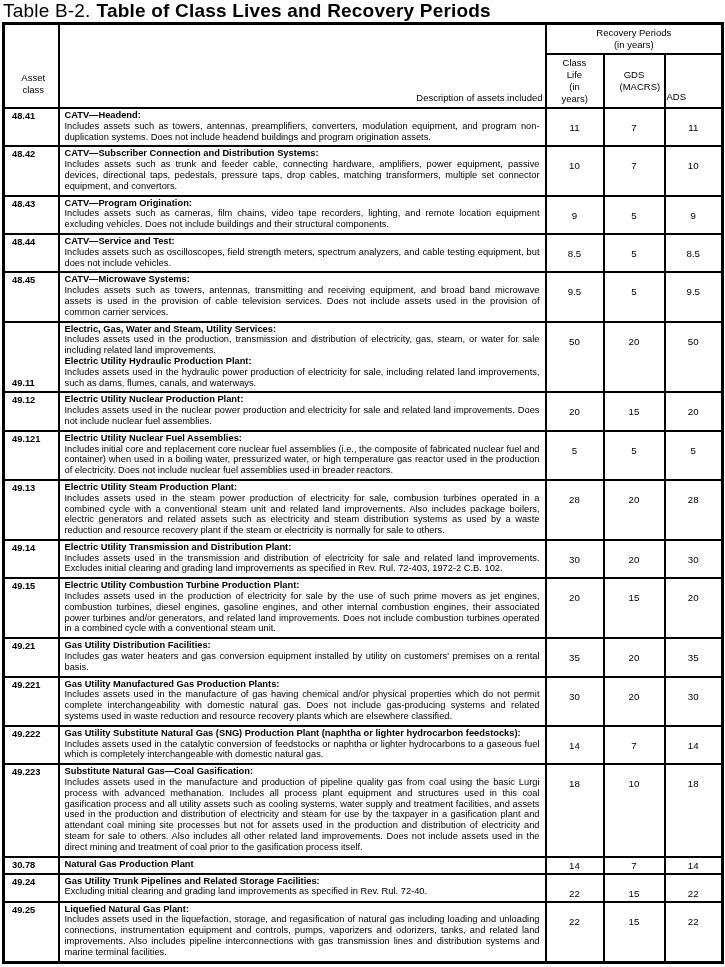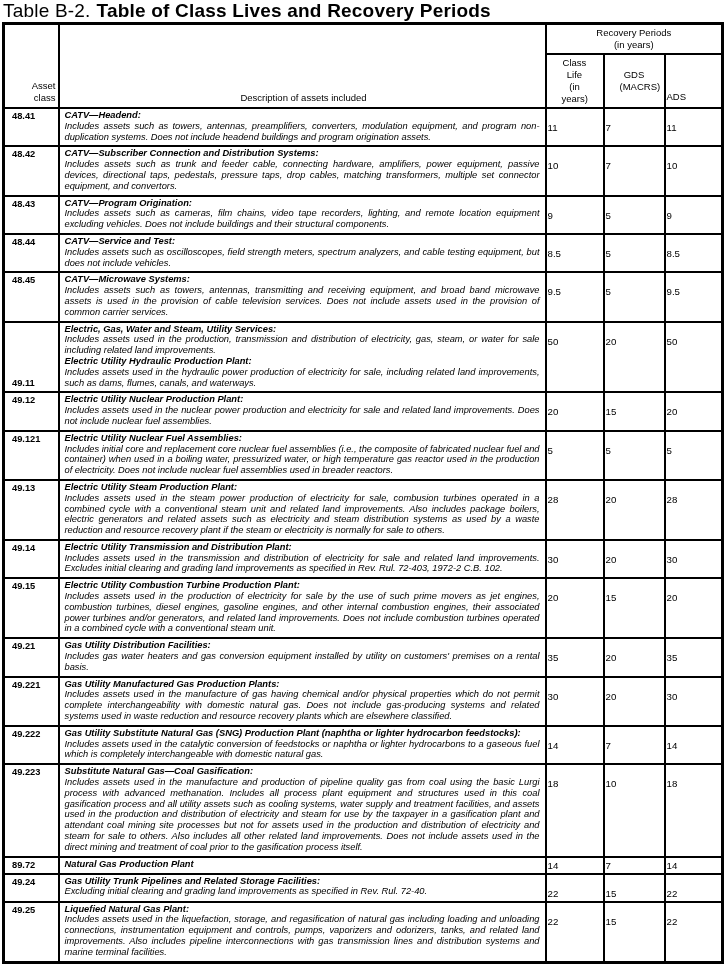--- a/index.html
+++ b/index.html
@@ -27,25 +27,25 @@
     border: 3px solid #000000;
   }
   .b2 th, .b2 td {
     border: 2px solid #000000;
     overflow: hidden;
   }
 
   
   thead th { font-weight: normal; font-size: 9.5px; line-height: 12px; }
   .th-asset {
+    text-align: center; vertical-align: bottom;
+    padding: 2px 2px 11px 6px;
+  }
+  .th-desc {
     text-align: right; vertical-align: bottom;
-    padding: 2px 2px 3px 6px;
-  }
-  .th-desc {
-    text-align: center; vertical-align: bottom;
     padding: 2px 2px 3px 5px;
   }
   .th-rp {
     text-align: center; vertical-align: middle;
     white-space: pre-line;
     padding: 2px 2px;
     height: 24px;
   }
   .th-cl, .th-gds {
     text-align: center; vertical-align: middle;
@@ -63,26 +63,26 @@
     font-size: 9.3px; line-height: 10.8px;
     vertical-align: top;
     text-align: left;
     padding: 2px 2px 2px 7px;
   }
   .td-asset.asset-offset { padding-top: 55px; }
   .td-desc {
     font-size: 9.3px; line-height: 10.8px;
     vertical-align: top;
     padding: 1px 5px 3px 5px;
-    font-style: italic;
   }
   .seg-heading { font-weight: bold; }
   .seg-text { text-align: justify; }
   .td-num {
     font-size: 9.7px; line-height: 11px;
+    text-align: center;
     vertical-align: top;
     padding: 13px 1px 2px 1px;
   }
   .td-num.num-center { padding-top: 2px; }
 </style>
 </head>
 <body>
 
 <div class="page">
 
@@ -273,21 +273,21 @@
     <td class="td-desc">
             <div class="seg-heading">Substitute Natural Gas—Coal Gasification:</div>
             <div class="seg-text">Includes assets used in the manufacture and production of pipeline quality gas from coal using the basic Lurgi process with advanced methanation. Includes all process plant equipment and structures used in this coal gasification process and all utility assets such as cooling systems, water supply and treatment facilities, and assets used in the production and distribution of electricity and steam for use by the taxpayer in a gasification plant and attendant coal mining site processes but not for assets used in the production and distribution of electricity and steam for sale to others. Also includes all other related land improvements. Does not include assets used in the direct mining and treatment of coal prior to the gasification process itself.</div>
           </td>
     <td class="td-num">18</td>
     <td class="td-num">10</td>
     <td class="td-num">18</td>
   </tr>
 
   <tr>
-    <td class="td-asset">89.72</td>
+    <td class="td-asset">30.78</td>
     <td class="td-desc">
             <div class="seg-heading">Natural Gas Production Plant</div>
           </td>
     <td class="td-num num-center">14</td>
     <td class="td-num num-center">7</td>
     <td class="td-num num-center">14</td>
   </tr>
 
   <tr>
     <td class="td-asset">49.24</td>

